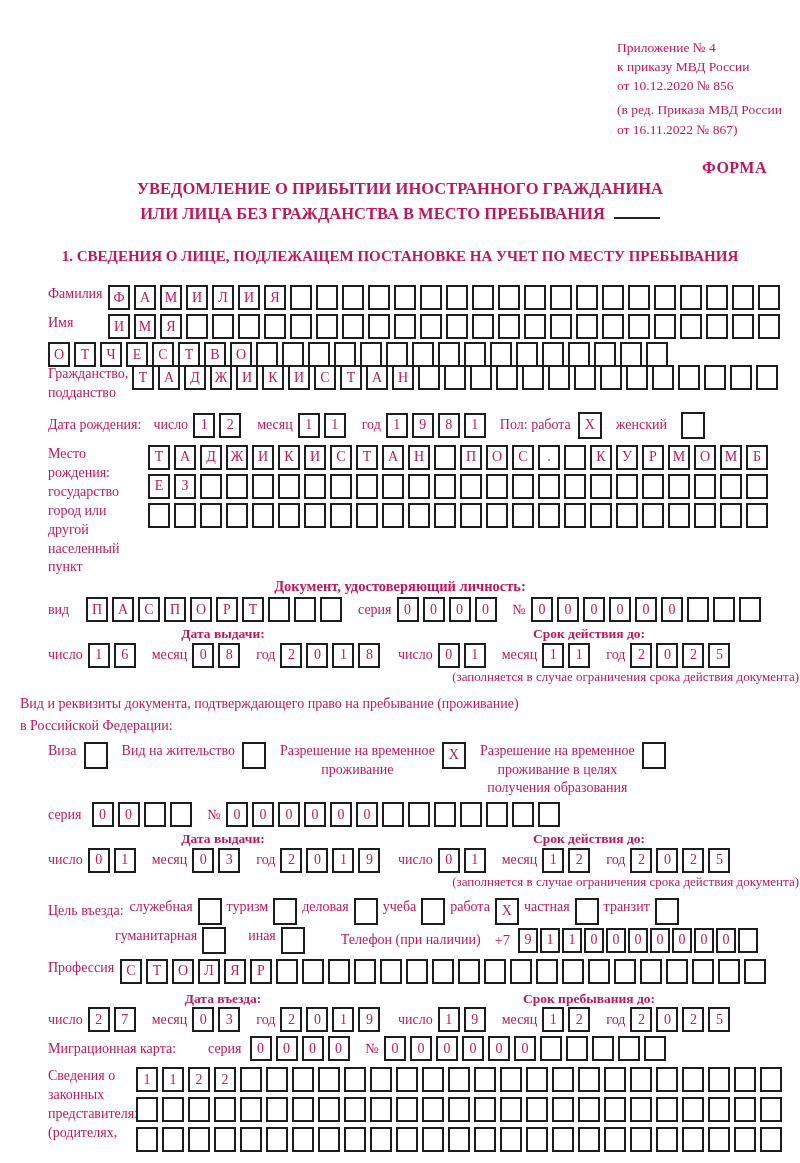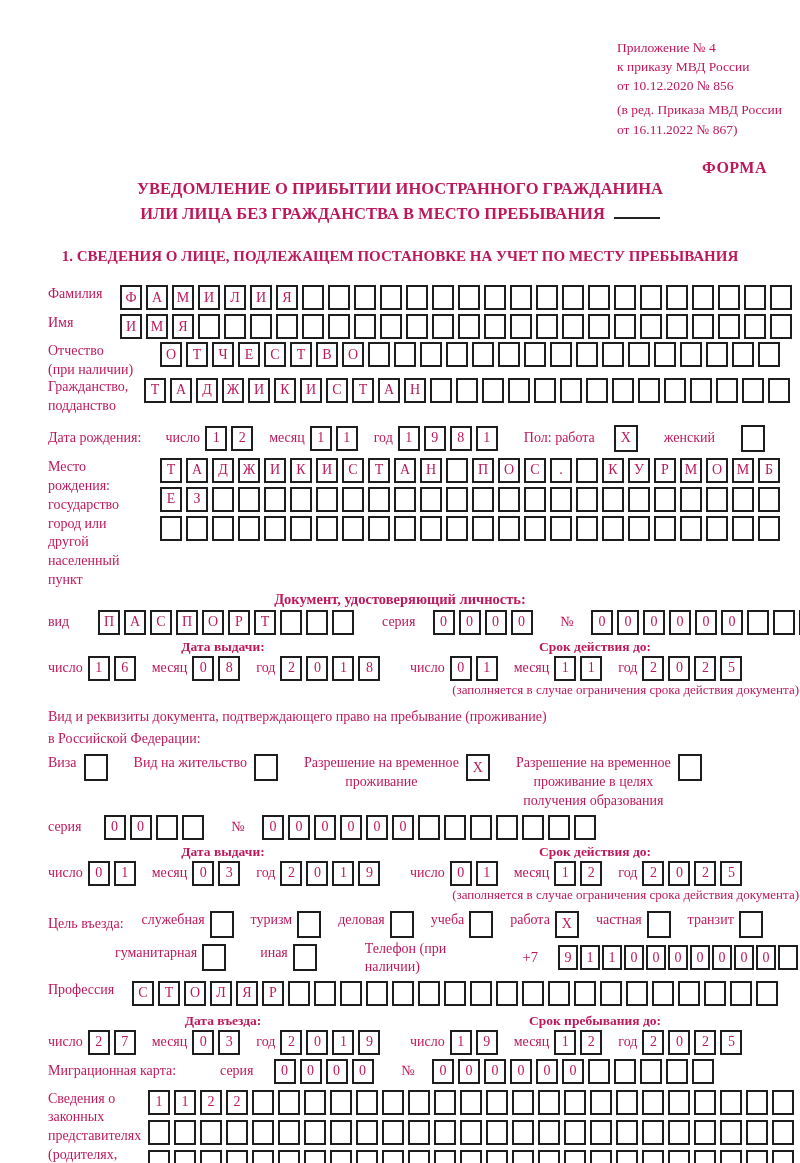--- a/index.html
+++ b/index.html
@@ -7,21 +7,21 @@
     width:800px;height:1163px;background:#ffffff;color:#be185d;
     font-family:"Liberation Serif","DejaVu Serif",serif;
     position:relative;overflow:hidden;
   }
   .top-note{margin:38px 0 0 617px;font-size:13.5px;line-height:1.42;}
   .top-note .gap{margin-top:5px;}
   .forma{margin:20px 33px 0 0;text-align:right;font-weight:bold;font-size:16px;letter-spacing:.5px;}
   .title{text-align:center;font-weight:bold;font-size:16.5px;line-height:1.5;}
   .title-underline{display:inline-block;width:46px;border-bottom:2px solid #222;margin-left:9px;height:14px;}
   .sec-head{margin-top:22px;text-align:center;font-weight:bold;font-size:15px;}
-  .frow{display:flex;align-items:flex-start;padding-left:48px;font-size:14px;line-height:1.3;gap:12px;}
+  .frow{display:flex;align-items:flex-start;padding-left:48px;font-size:14px;line-height:1.3;}
   .flabel{flex:none;}
   .lab2{line-height:1.35;}
   .boxes{display:inline-flex;flex-wrap:nowrap;}
   .cell{
     flex:none;width:22px;height:25px;box-sizing:border-box;border:2px solid #1d1d1d;
     margin-right:4px;display:inline-flex;align-items:center;justify-content:center;
     font-size:14px;background:#fff;
   }
   .compact .cell{width:20px;margin-right:2px;}
   .cb{flex:none;width:24px;height:27px;box-sizing:border-box;border:2px solid #1d1d1d;
@@ -31,21 +31,21 @@
   .stack > .boxes{display:flex;}
   .stack .boxes{margin-bottom:4px;}
   .doc-head{margin-top:1px;text-align:center;font-weight:bold;font-size:14.5px;}
   .heads{margin-top:3px;font-size:13.5px;font-weight:bold;}
   .half-l{flex:none;width:350px;text-align:center;}
   .half-r{flex:1;text-align:center;padding-right:20px;}
   .dgroup{display:inline-flex;align-items:center;flex:none;}
   .dlabel{margin:0 5px 0 12px;}
   .dlabel.first{margin-left:0;}
   .note-line{margin-top:1px;text-align:right;padding-right:1px;font-size:13px;}
-  .intro{margin-top:8px;padding-left:48px;font-size:14px;line-height:1.6;}
+  .intro{margin-top:8px;padding-left:20px;font-size:14px;line-height:1.6;}
   .opts{margin-top:4px;align-items:flex-start;}
   .opt{display:flex;align-items:flex-start;margin-right:14px;}
   .opt-lines{text-align:center;line-height:1.35;}
   .mr6{margin-right:6px;} .ml8{margin-left:8px;} .ml14{margin-left:14px;}
   .sexgap{margin-left:10px;}
   .purpose .opt{margin-right:5px;}
   .purpose .cb, .p2 .cb{margin-left:5px;}
   .p2{margin-top:2px;padding-left:115px;}
   .phone-label{margin-left:22px;margin-right:14px;}
   .plus7{margin-right:8px;font-size:14.5px;}
@@ -135,24 +135,20 @@
         <span class="cell"></span>
         <span class="cell"></span>
         <span class="cell"></span>
         <span class="cell"></span>
         <span class="cell"></span>
         <span class="cell"></span>
       </span>
   </div>
 
   <div class="frow mt3">
-    <span class="flabel w100 lab2">
-      <span>Отчество</span><br>
-      <span>(при наличии)</span>
-    </span>
     <span class="boxes">
         <span class="cell">О</span>
         <span class="cell">Т</span>
         <span class="cell">Ч</span>
         <span class="cell">Е</span>
         <span class="cell">С</span>
         <span class="cell">Т</span>
         <span class="cell">В</span>
         <span class="cell">О</span>
         <span class="cell"></span>

